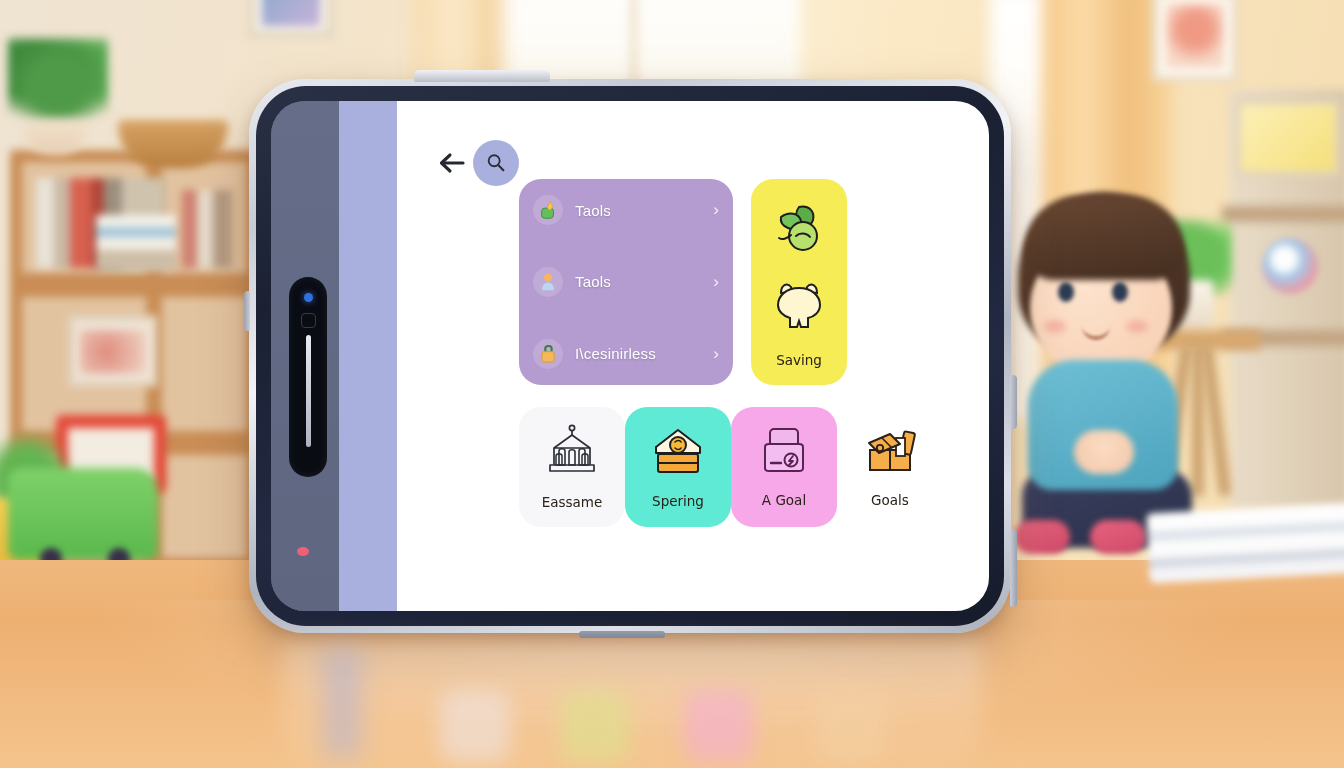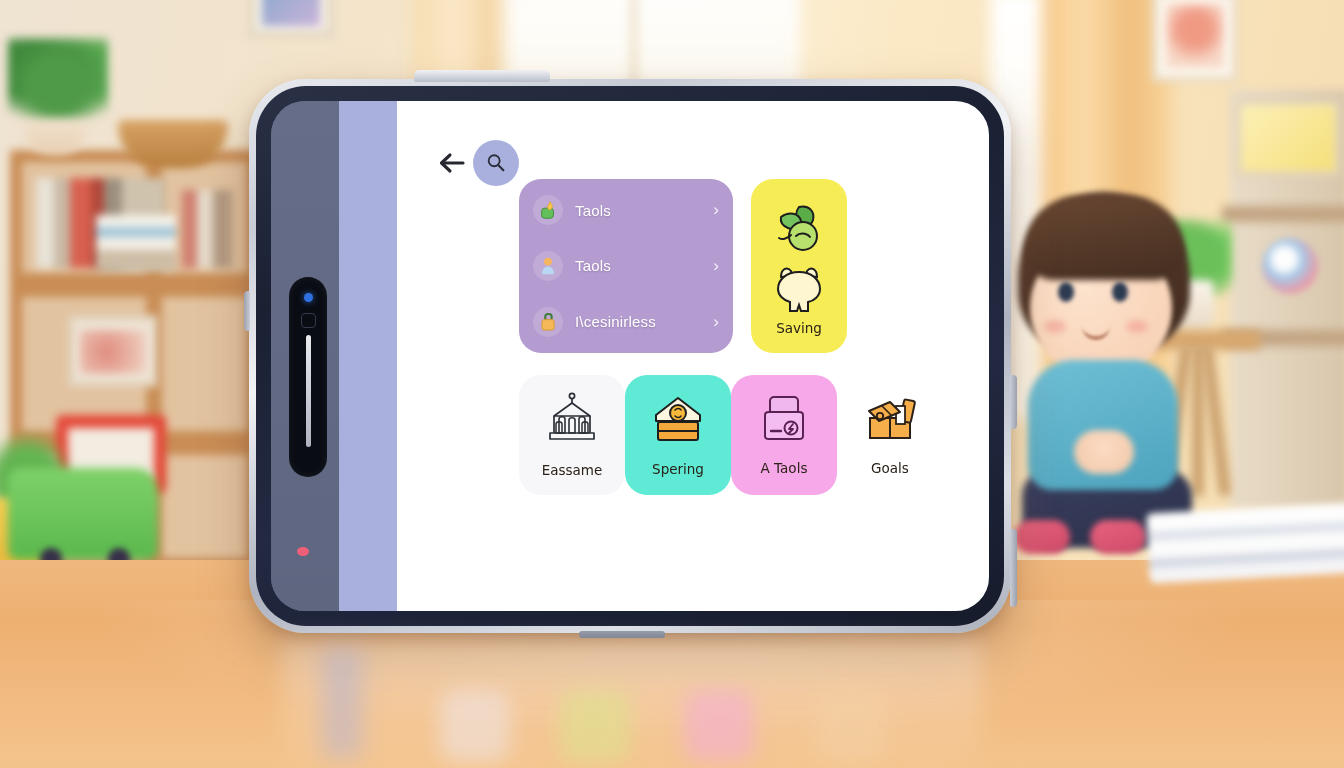--- a/index.html
+++ b/index.html
@@ -379,21 +379,21 @@
   }
   .li-label {
     flex:1 1 auto; color:#ffffff; font-size:15px; letter-spacing:.2px;
     text-shadow:0 1px 2px rgba(0,0,0,.18);
   }
   .chev { color:rgba(255,255,255,.85); font-size:17px; font-weight:300; }
 
   .tile {
     border-radius:22px; display:flex; flex-direction:column;
     align-items:center; justify-content:space-between;
-    padding:24px 4px 16px; cursor:pointer;
+    padding:24px 4px 16px; cursor:pointer;gap:16px;
   }
   .tile-tall { width:96px; }
   .tile-wide { width:146px; }
   .tile-lbl {
     font-size:13.5px; color:#2a2118; text-align:center; line-height:1.15;
     font-family:"DejaVu Sans", sans-serif;
   }
 
   .row-bot { display:flex; gap:0; margin-top:22px; align-items:stretch; }
   .sq {
@@ -640,21 +640,21 @@
           <div class="sq" style="background:#f7a8e8">
             <span>
               <svg width="58" height="52" viewBox="0 0 58 52">
                 <rect x="15" y="3" width="28" height="17" rx="4" fill="#f0b6ee" stroke="#5a2252" stroke-width="2"></rect>
                 <path d="M10 21 C10 19 12 18 14 18 L44 18 C46 18 48 19 48 21 L48 42 C48 44 46 45 44 45 L14 45 C12 45 10 44 10 42 Z" fill="#f4bdf1" stroke="#5a2252" stroke-width="2"></path>
                 <path d="M16 37 L26 37" stroke="#5a2252" stroke-width="2.4" stroke-linecap="round"></path>
                 <circle cx="36" cy="34" r="6.5" fill="none" stroke="#5a2252" stroke-width="2"></circle>
                 <path d="M38 30 L34 35 L38 35 L34 39" fill="none" stroke="#5a2252" stroke-width="1.8" stroke-linecap="round" stroke-linejoin="round"></path>
               </svg>
             </span>
-            <span class="sq-lbl">A Taols</span>
+            <span class="sq-lbl">A Goal</span>
           </div>
 
           <div class="sq" style="background:#ffffff">
             <span>
               <svg width="60" height="52" viewBox="0 0 60 52">
                 <rect x="10" y="24" width="20" height="20" fill="#f6ae4a" stroke="#2c2118" stroke-width="2"></rect>
                 <rect x="30" y="24" width="20" height="20" fill="#f6ae4a" stroke="#2c2118" stroke-width="2"></rect>
                 <rect x="42" y="6" width="11" height="22" rx="2" fill="#f6ae4a" stroke="#2c2118" stroke-width="2" transform="rotate(12 47 17)"></rect>
                 <rect x="36" y="12" width="9" height="18" fill="#fdfdfd" stroke="#2c2118" stroke-width="1.8"></rect>
                 <path d="M9 17 L30 8 L40 18 L19 27 Z" fill="#f6ae4a" stroke="#2c2118" stroke-width="2" stroke-linejoin="round"></path>

